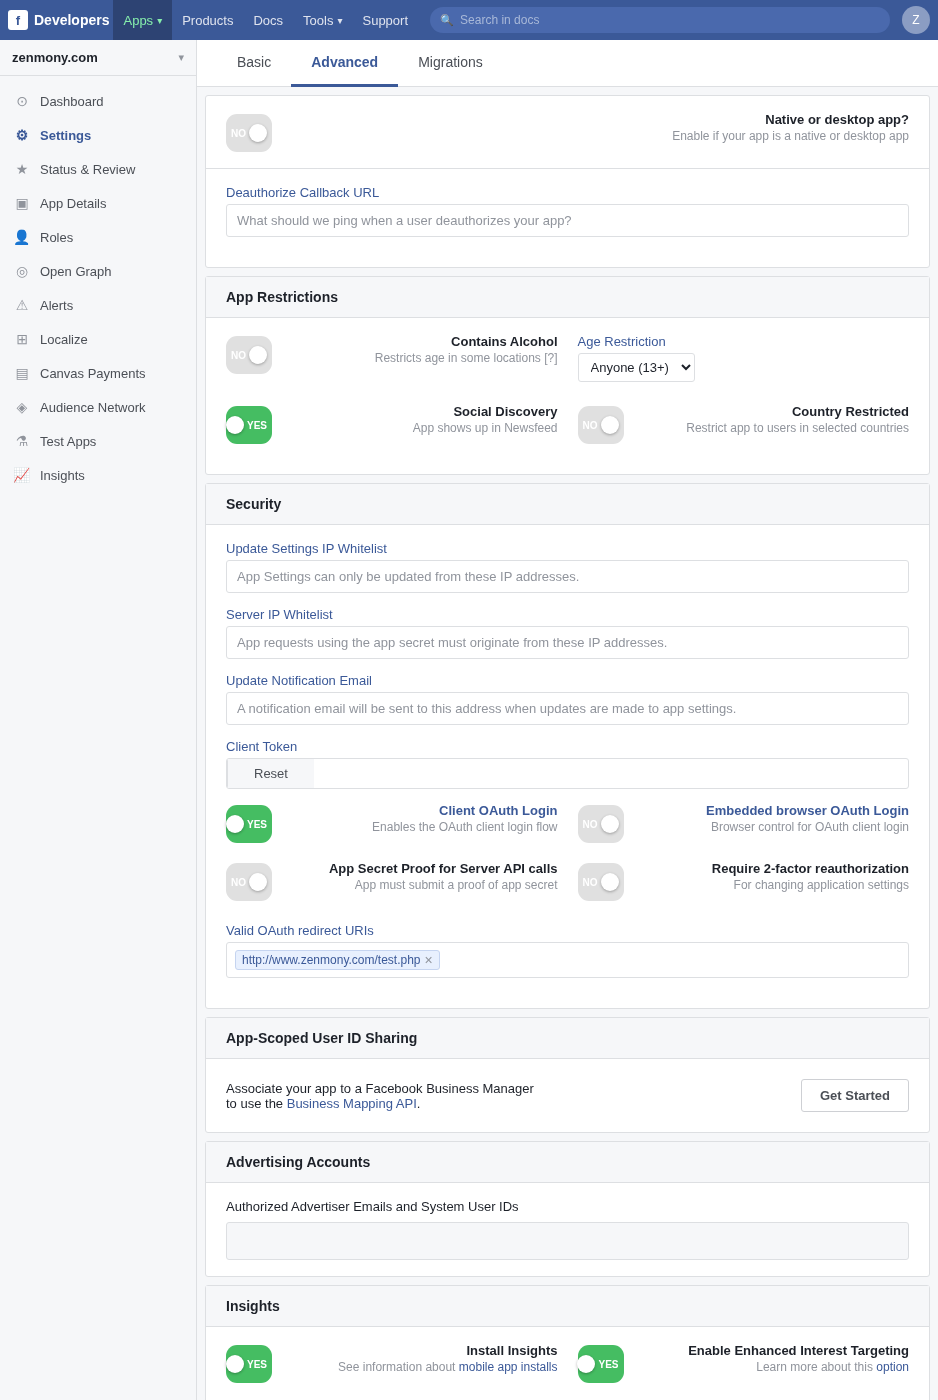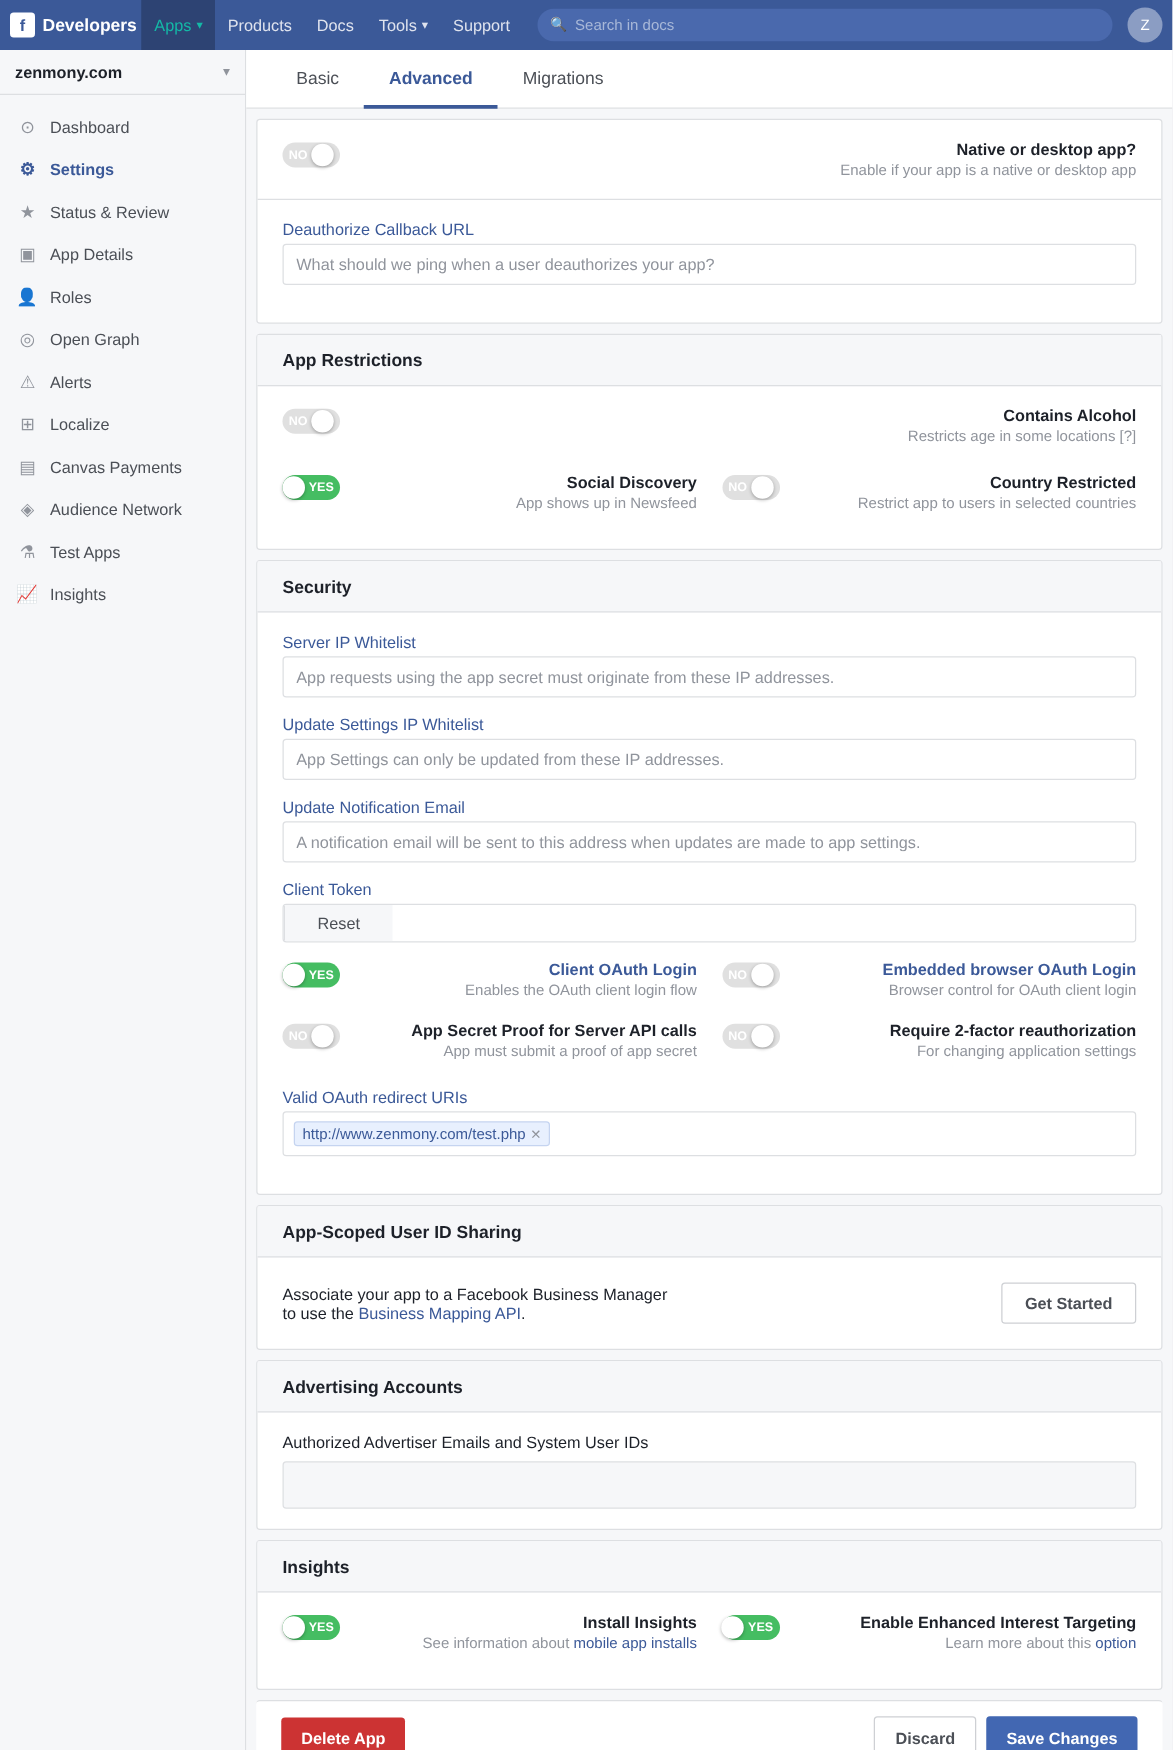--- a/index.html
+++ b/index.html
@@ -3,21 +3,21 @@
   <meta charset="utf-8">
   <style>
     * { box-sizing: border-box; margin: 0; padding: 0; }
     body { font-family: -apple-system, BlinkMacSystemFont, 'Helvetica Neue', Arial, sans-serif; font-size: 13px; background: #e9ebee; color: #1d2129; }
 
     
     .top-nav { background: #3b5998; display: flex; align-items: center; height: 40px; padding: 0 8px; }
     .nav-logo { display: flex; align-items: center; color: white; font-weight: bold; font-size: 14px; margin-right: 4px; }
     .nav-logo .fb-icon { background: #fff; color: #3b5998; font-weight: 900; font-size: 13px; width: 20px; height: 20px; display: flex; align-items: center; justify-content: center; border-radius: 3px; margin-right: 6px; }
     .nav-item { color: #dfe3ee; font-size: 13px; padding: 0 10px; height: 40px; display: flex; align-items: center; cursor: pointer; text-decoration: none; }
-    .nav-item.active { color: #14b8a6; background: #2d4373; }
+    .nav-item.active { color: #86efac; background: #2d4373; }
     .nav-item .arrow { font-size: 10px; margin-left: 4px; }
     .nav-search { flex: 1; margin: 0 12px; }
     .nav-search input { width: 100%; height: 26px; border-radius: 13px; border: none; padding: 0 12px 0 30px; font-size: 12px; background: #4a69ad; color: white; outline: none; }
     .nav-search input::placeholder { color: #a8b8d8; }
     .nav-search-wrap { position: relative; }
     .nav-search-wrap .search-icon { position: absolute; left: 10px; top: 50%; transform: translateY(-50%); color: #a8b8d8; font-size: 11px; }
     .nav-avatar { width: 28px; height: 28px; border-radius: 50%; background: #8b9dc3; overflow: hidden; display: flex; align-items: center; justify-content: center; color: white; font-size: 12px; }
 
     
     .layout { display: flex; min-height: calc(1400px - 40px); }
@@ -49,21 +49,21 @@
     .section-title { font-size: 14px; font-weight: 600; color: #1d2129; }
 
     .field-row { margin-bottom: 14px; }
     .field-label { color: #3b5998; font-size: 13px; margin-bottom: 4px; font-weight: 500; }
     .field-input { width: 100%; border: 1px solid #dddfe2; border-radius: 3px; padding: 8px 10px; font-size: 13px; color: #1d2129; outline: none; background: white; }
     .field-input::placeholder { color: #90949c; }
 
     
     .toggle-row { display: flex; align-items: flex-start; margin-bottom: 14px; }
     .toggle-wrap { display: flex; align-items: center; margin-right: 12px; flex-shrink: 0; margin-top: 2px; }
-    .toggle { width: 46px; height: 20px; border-radius: 11px; display: flex; align-items: center; padding: 2px; cursor: pointer; position: relative; }
+    .toggle { width: 46px; height: 38px; border-radius: 11px; display: flex; align-items: center; padding: 2px; cursor: pointer; position: relative; }
     .toggle.off { background: #e0e0e0; justify-content: flex-start; }
     .toggle.on { background: #45bd62; justify-content: flex-end; }
     .toggle-label { font-size: 10px; font-weight: bold; color: white; margin: 0 3px; }
     .toggle-knob { width: 18px; height: 18px; border-radius: 50%; background: white; box-shadow: 0 1px 3px rgba(0,0,0,0.3); flex-shrink: 0; }
     .toggle-text { flex: 1; text-align: right; }
     .toggle-title { font-size: 13px; font-weight: 600; color: #1d2129; }
     .toggle-title.link { color: #3b5998; cursor: pointer; }
     .toggle-desc { font-size: 12px; color: #90949c; margin-top: 2px; }
     .toggle-desc a { color: #3b5998; }
 
@@ -241,20 +241,33 @@
                     <span class="toggle-label">NO</span>
                     <div class="toggle-knob"></div>
                   </div>
                 </div>
                 <div class="toggle-text">
                   <div class="toggle-title">Contains Alcohol</div>
                   <div class="toggle-desc">Restricts age in some locations [?]</div>
                 </div>
               </div>
             </div>
+            <div>
+              <div class="field-row">
+                <div class="field-label">Age Restriction</div>
+                <select class="age-select">
+                  <option>Anyone (13+)</option>
+                  <option>13+</option>
+                  <option>17+</option>
+                  <option>18+</option>
+                  <option>19+</option>
+                  <option>21+</option>
+                </select>
+              </div>
+            </div>
           </div>
 
           <div class="two-col" style="margin-top:8px;">
             <div>
               <div class="toggle-row">
                 <div class="toggle-wrap">
                   <div class="toggle on">
                     <div class="toggle-knob"></div>
                     <span class="toggle-label">YES</span>
                   </div>
@@ -281,27 +294,27 @@
             </div>
           </div>
         </div>
       </div>
 
       <div class="section">
         <div class="section-header">
           <div class="section-title">Security</div>
         </div>
         <div class="section-body">
+          <div class="field-row">
+            <div class="field-label">Update Settings IP Whitelist</div>
+            <input type="text" class="field-input" placeholder="App Settings can only be updated from these IP addresses." style="">
+          </div>
           <div class="field-row">
             <div class="field-label">Server IP Whitelist</div>
             <input type="text" class="field-input" placeholder="App requests using the app secret must originate from these IP addresses." style="">
-          </div>
-          <div class="field-row">
-            <div class="field-label">Update Settings IP Whitelist</div>
-            <input type="text" class="field-input" placeholder="App Settings can only be updated from these IP addresses." style="">
           </div>
           <div class="field-row">
             <div class="field-label">Update Notification Email</div>
             <input type="text" class="field-input" placeholder="A notification email will be sent to this address when updates are made to app settings." style="">
           </div>
           <div class="field-row">
             <div class="field-label">Client Token</div>
             <div class="token-row">
               <button class="reset-btn">Reset</button>
             </div>

